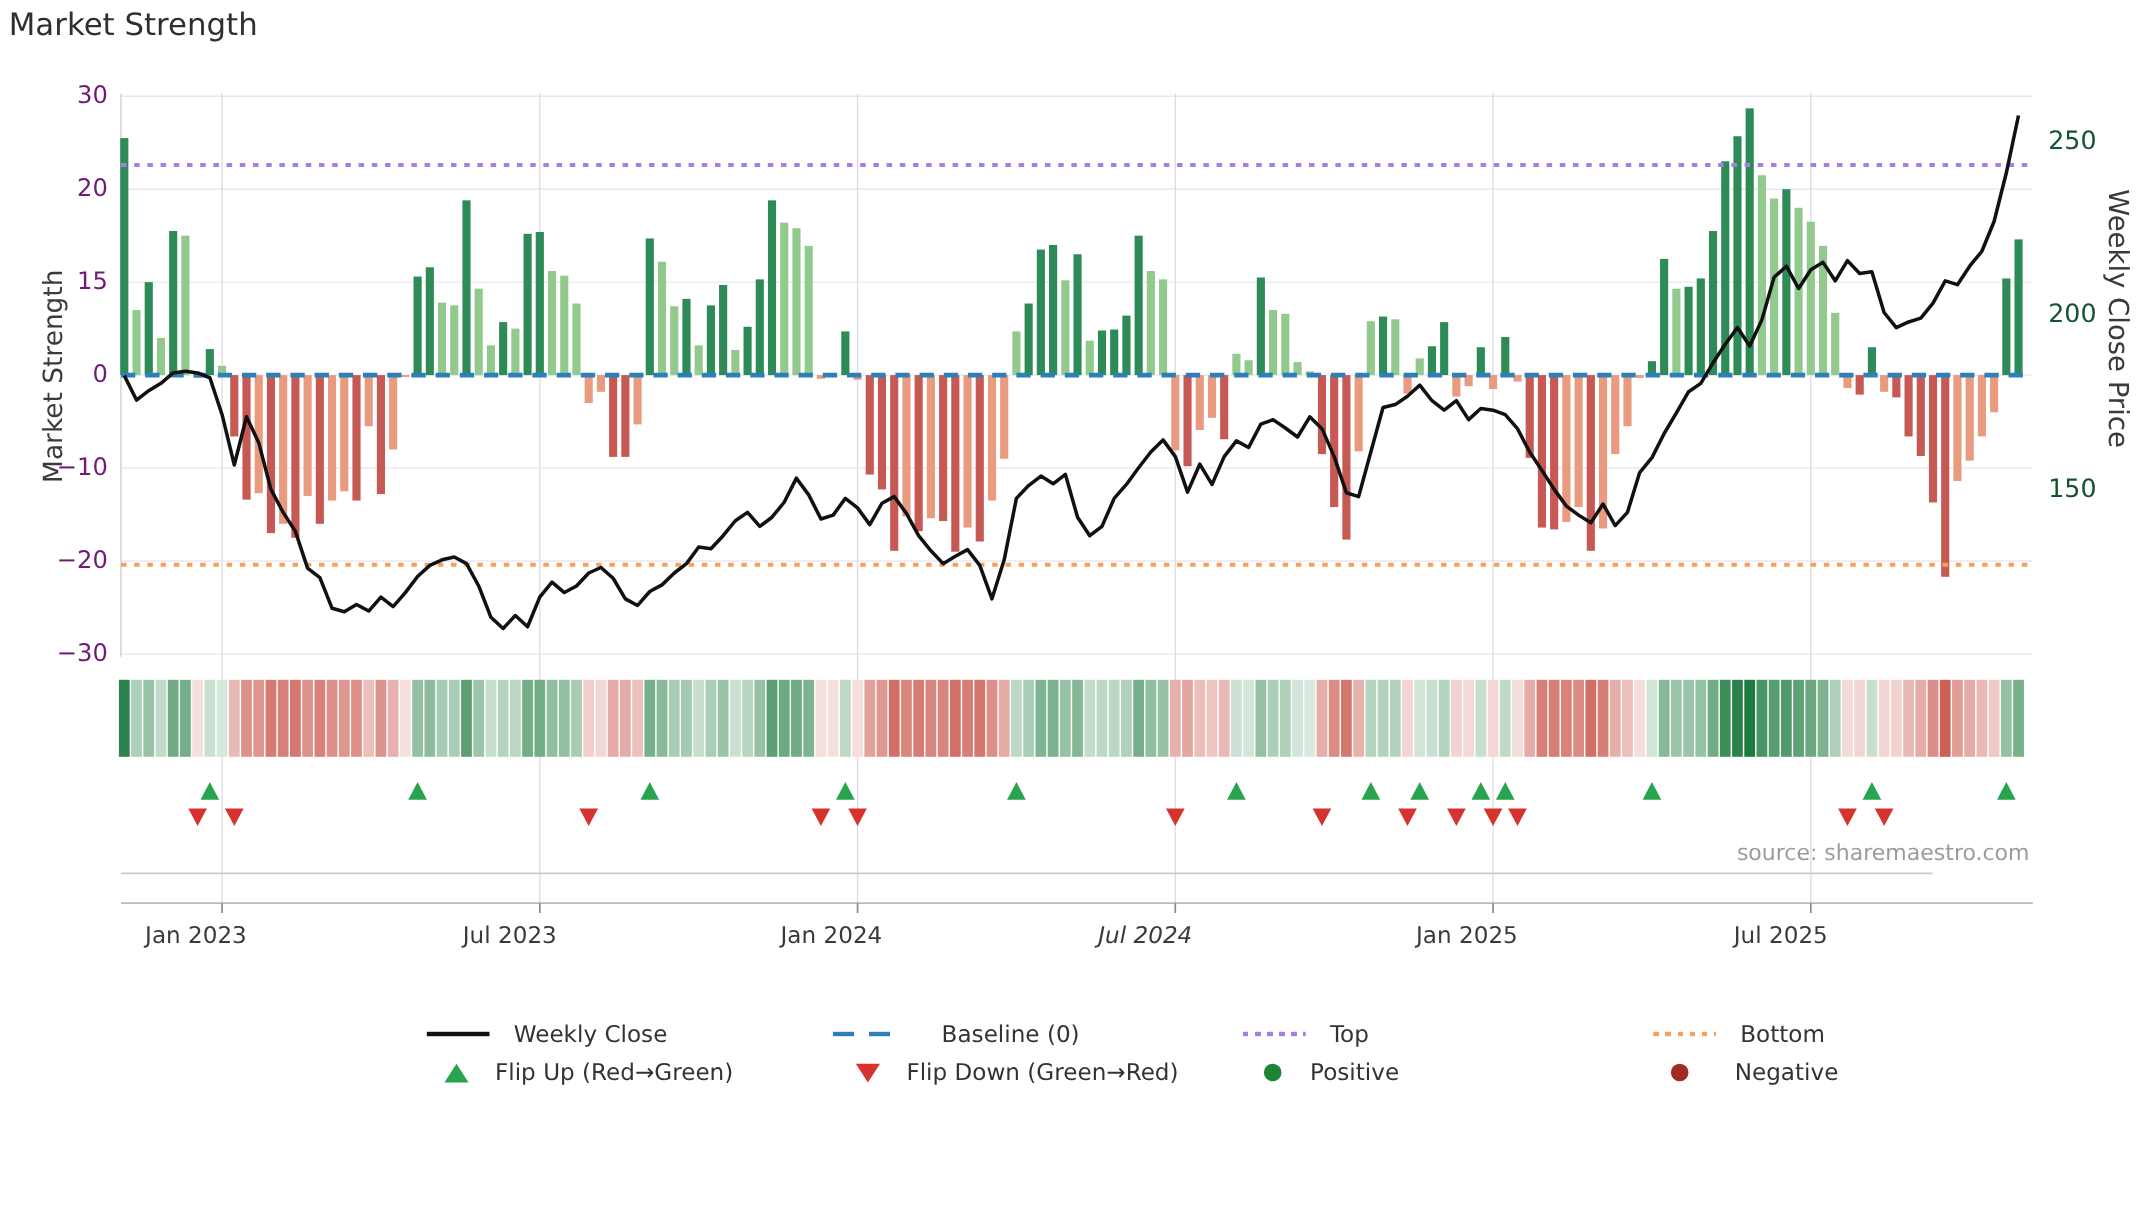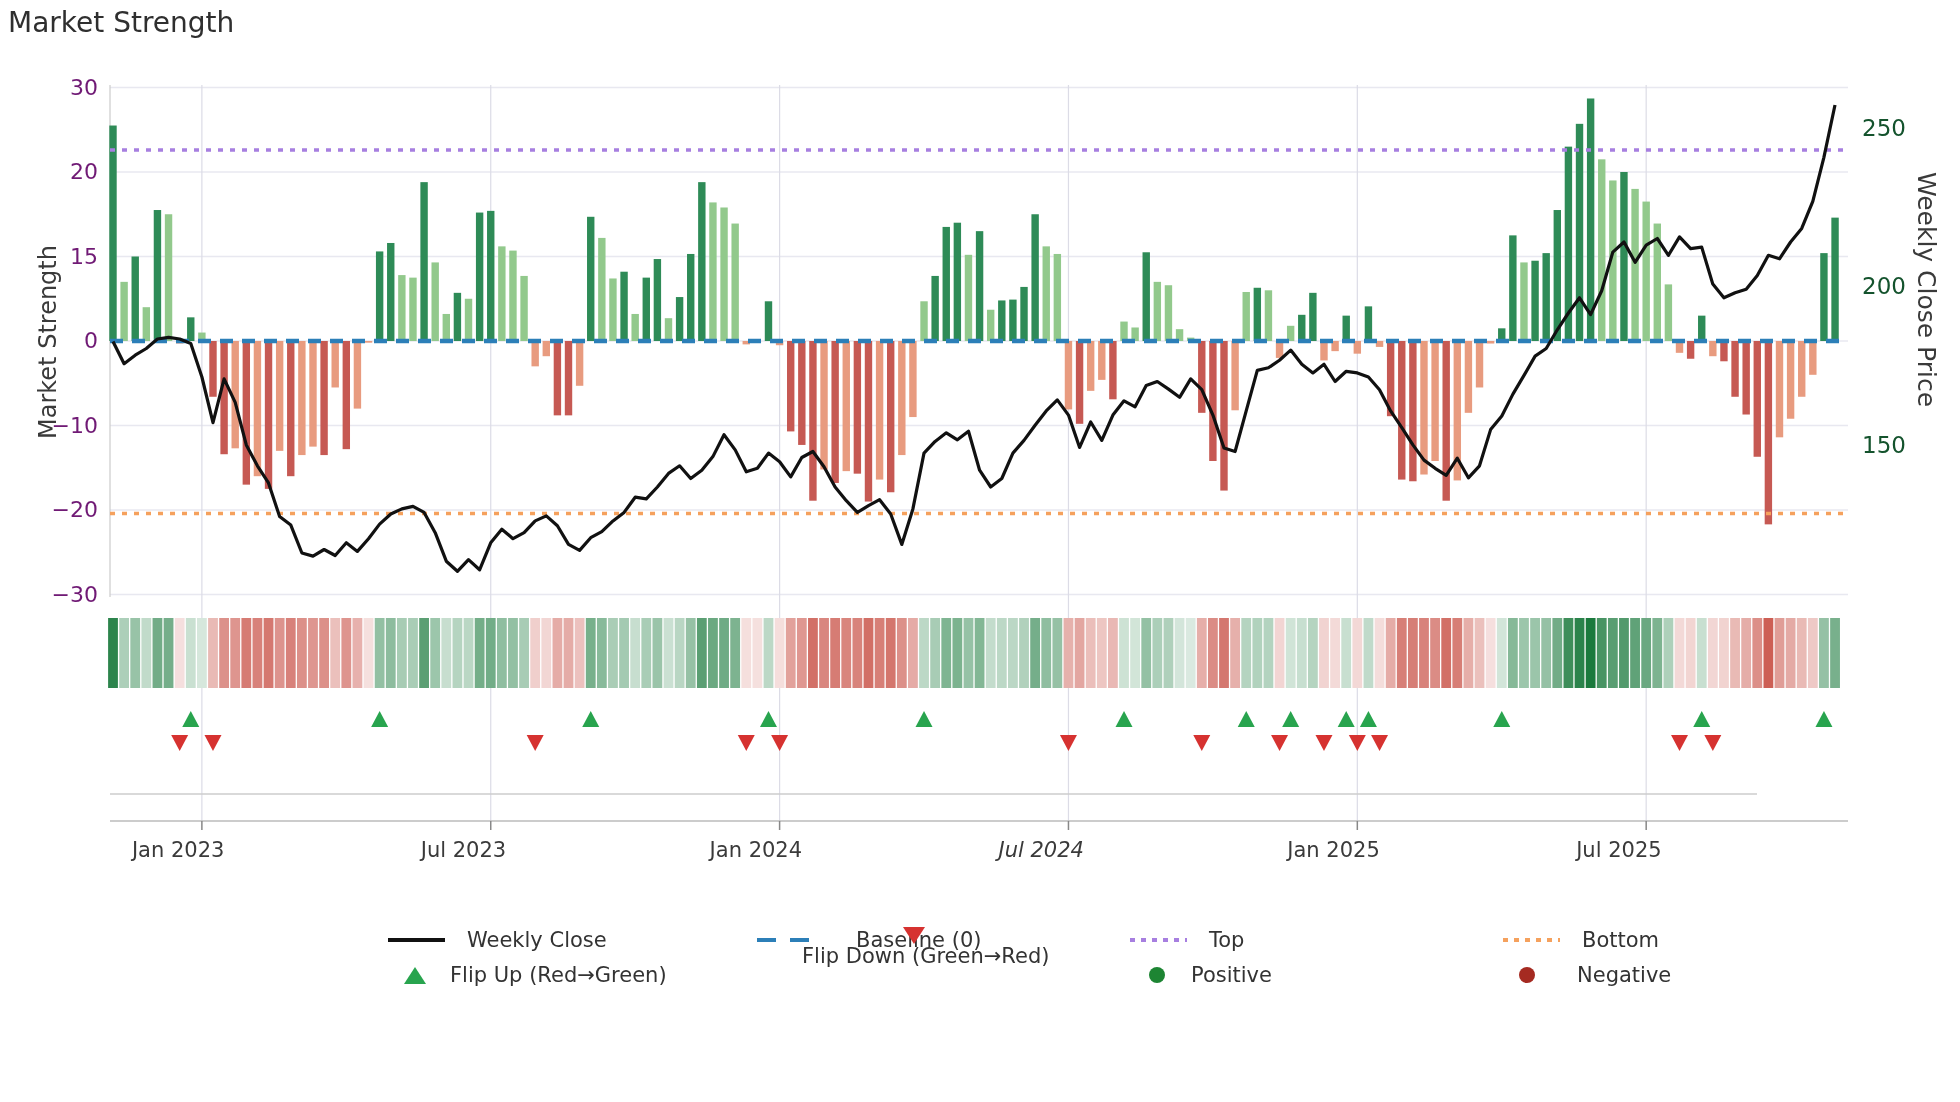--- a/index.html
+++ b/index.html
@@ -394,20 +394,21 @@
       <line x1="201.88" y1="821" x2="201.88" y2="830" stroke="#888888" stroke-width="1.5"></line>
       <line x1="490.74" y1="821" x2="490.74" y2="830" stroke="#888888" stroke-width="1.5"></line>
       <line x1="779.5999999999999" y1="821" x2="779.5999999999999" y2="830" stroke="#888888" stroke-width="1.5"></line>
       <line x1="1068.46" y1="821" x2="1068.46" y2="830" stroke="#888888" stroke-width="1.5"></line>
       <line x1="1357.32" y1="821" x2="1357.32" y2="830" stroke="#888888" stroke-width="1.5"></line>
       <line x1="1646.1799999999998" y1="821" x2="1646.1799999999998" y2="830" stroke="#888888" stroke-width="1.5"></line>
     </svg>
 
   <div class="abs" id="left-axis-title">Market Strength</div>
   <div class="abs" id="right-axis-title">Weekly Close Price</div>
+  <div class="abs" id="source-text">source: sharemaestro.com</div>
 
   <div class="legend-item" style="left:388px;top:928px;">
     <span class="sw-line"></span>
     <span class="legend-label">Weekly Close</span>
   </div>
   <div class="legend-item" style="left:757px;top:928px;gap:20px;">
     <span class="sw-dash"></span>
     <span class="legend-label">Baseline (0)</span>
   </div>
   <div class="legend-item" style="left:1130px;top:928px;">
@@ -416,21 +417,21 @@
   </div>
   <div class="legend-item" style="left:1503px;top:928px;justify-content:space-between;">
     <span class="sw-dot-orange"></span>
     <span class="legend-label">Bottom</span>
   </div>
 
   <div class="legend-item" style="left:404px;top:963px;">
     <span class="sw-tri-up"></span>
     <span class="legend-label" style="margin-left:24px;">Flip Up (Red→Green)</span>
   </div>
-  <div class="legend-item" style="left:778px;top:927px;flex-direction:column;">
+  <div class="legend-item" style="left:778px;top:963px;">
     <span class="sw-tri-down"></span>
     <span class="legend-label" style="margin-left:24px;">Flip Down (Green→Red)</span>
   </div>
   <div class="legend-item" style="left:1149px;top:963px;">
     <span class="sw-circ-green"></span>
     <span class="legend-label" style="margin-left:26px;">Positive</span>
   </div>
   <div class="legend-item" style="left:1519px;top:963px;">
     <span class="sw-circ-red"></span>
     <span class="legend-label" style="margin-left:42px;">Negative</span>

